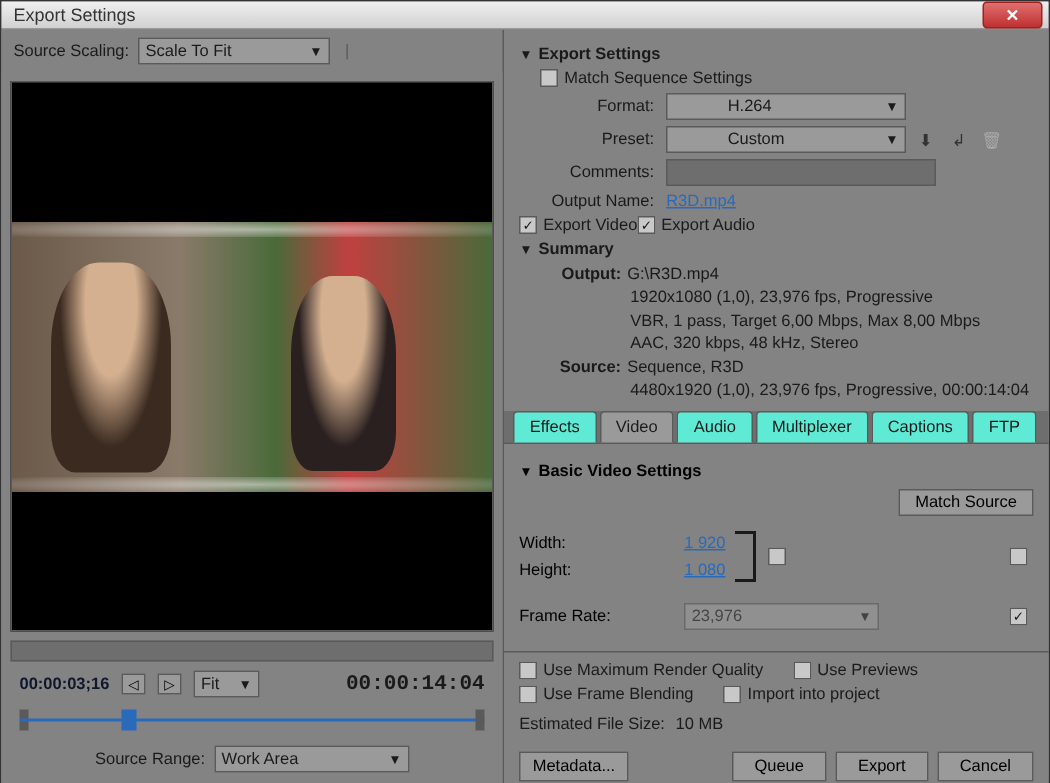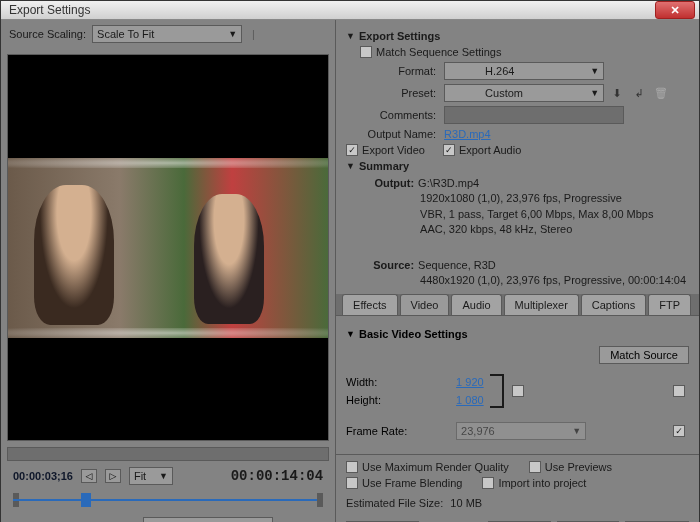--- a/index.html
+++ b/index.html
@@ -44,21 +44,21 @@
 .form-row { display: flex; align-items: center; margin: 4px 0; }
 .form-row .lbl { width: 90px; text-align: right; margin-right: 8px; }
 .form-row .dropdown { flex: 1; max-width: 160px; padding-left: 40px; }
 .link { color: #2a6aba; text-decoration: underline; cursor: pointer; }
 .icon-btn { width: 18px; height: 18px; display: inline-flex; align-items: center; justify-content: center; margin-left: 4px; color: #333; }
 .icon-btn.disabled { color: #aaa; }
 .textfield { height: 18px; background: #6e6e6e; border: 1px solid #5a5a5a; flex: 1; max-width: 180px; }
 .summary-block { padding-left: 20px; line-height: 1.4; }
 .summary-block .slabel { font-weight: bold; display: inline-block; width: 48px; text-align: right; margin-right: 4px; }
 .sub-tabs { display: flex; padding: 0 6px; border-bottom: 1px solid #5a5a5a; background: #6e6e6e; }
-.sub-tab { padding: 4px 10px; background: #a3a3a3; color: #1a1a1a; border: 1px solid #5a5a5a; border-bottom: none; margin-right: 2px; cursor: pointer; border-radius: 3px 3px 0 0; }
+.sub-tab { padding: 4px 10px; background: #5eead4; color: #1a1a1a; border: 1px solid #5a5a5a; border-bottom: none; margin-right: 2px; cursor: pointer; border-radius: 3px 3px 0 0; }
 .sub-tab.active { background: #9a9a9a; }
 .basic-video { padding: 8px 10px; flex: 1; overflow: hidden; }
 .video-row { display: flex; align-items: center; margin: 6px 0; }
 .video-row .lbl { width: 100px; text-align: left; margin-right: 10px; }
 .match-src-btn { margin-left: auto; padding: 2px 10px; background: #9a9a9a; border: 1px solid #5a5a5a; }
 .link-bracket { width: 14px; height: 34px; border-right: 2px solid #1a1a1a; border-top: 2px solid #1a1a1a; border-bottom: 2px solid #1a1a1a; margin-left: 6px; }
 .bottom-checks { padding: 6px 10px; border-top: 1px solid #5a5a5a; display: flex; flex-wrap: wrap; gap: 4px 20px; color: #1a1a1a; }
 .bottom-checks label { display: flex; align-items: center; }
 .button-row { display: flex; gap: 6px; padding: 6px 10px; color: #1a1a1a; }
 .btn { padding: 3px 14px; background: #9a9a9a; border: 1px solid #5a5a5a; cursor: pointer; }
@@ -72,21 +72,21 @@
     <span class="title">Export Settings</span>
     <div class="close-btn">
       <span>✕</span>
     </div>
   </div>
   <div class="body">
 
     <div class="left-panel">
       <div class="scaling-row">
         <span>Source Scaling:</span>
-        <div class="dropdown" style="width:150px">
+        <div class="dropdown" style="width:128px">
           <span>Scale To Fit</span>
           <span class="arrow">▼</span>
         </div>
         <span style="margin-left:4px;color:#5a5a5a">|</span>
       </div>
       <div class="preview">
         <div class="preview-frame">
           <div class="preview-image">
             <div class="person1"></div>
             <div class="person2"></div>
@@ -147,41 +147,41 @@
           <span class="icon-btn disabled">🗑</span>
         </div>
         <div class="form-row">
           <span class="lbl">Comments:</span>
           <div class="textfield"></div>
         </div>
         <div class="form-row">
           <span class="lbl">Output Name:</span>
           <span class="link">R3D.mp4</span>
         </div>
-        <div style="display:flex;gap:18px;margin:4px 0">
+        <div style="display:flex;margin:4px 0">
           <label style="display:flex;align-items:center">
             <span class="checkbox checked"></span>
             <span>Export Video</span>
           </label>
           <label style="display:flex;align-items:center">
             <span class="checkbox checked"></span>
             <span>Export Audio</span>
           </label>
         </div>
         <div class="section-title">
           <span class="twirl">▼</span>
           <span>Summary</span>
         </div>
         <div class="summary-block">
           <div><span class="slabel">Output:</span><span>G:\R3D.mp4</span></div>
           <div style="padding-left:54px">1920x1080 (1,0), 23,976 fps, Progressive</div>
           <div style="padding-left:54px">VBR, 1 pass, Target 6,00 Mbps, Max 8,00 Mbps</div>
           <div style="padding-left:54px">AAC, 320 kbps, 48 kHz, Stereo</div>
         </div>
-        <div class="summary-block" style="margin-top:20px">
+        <div class="summary-block" style="margin-top:0">
           <div><span class="slabel">Source:</span><span>Sequence, R3D</span></div>
           <div style="padding-left:54px">4480x1920 (1,0), 23,976 fps, Progressive, 00:00:14:04</div>
         </div>
       </div>
 
       <div class="sub-tabs">
         <div class="sub-tab">Effects</div>
         <div class="sub-tab active">Video</div>
         <div class="sub-tab">Audio</div>
         <div class="sub-tab">Multiplexer</div>

